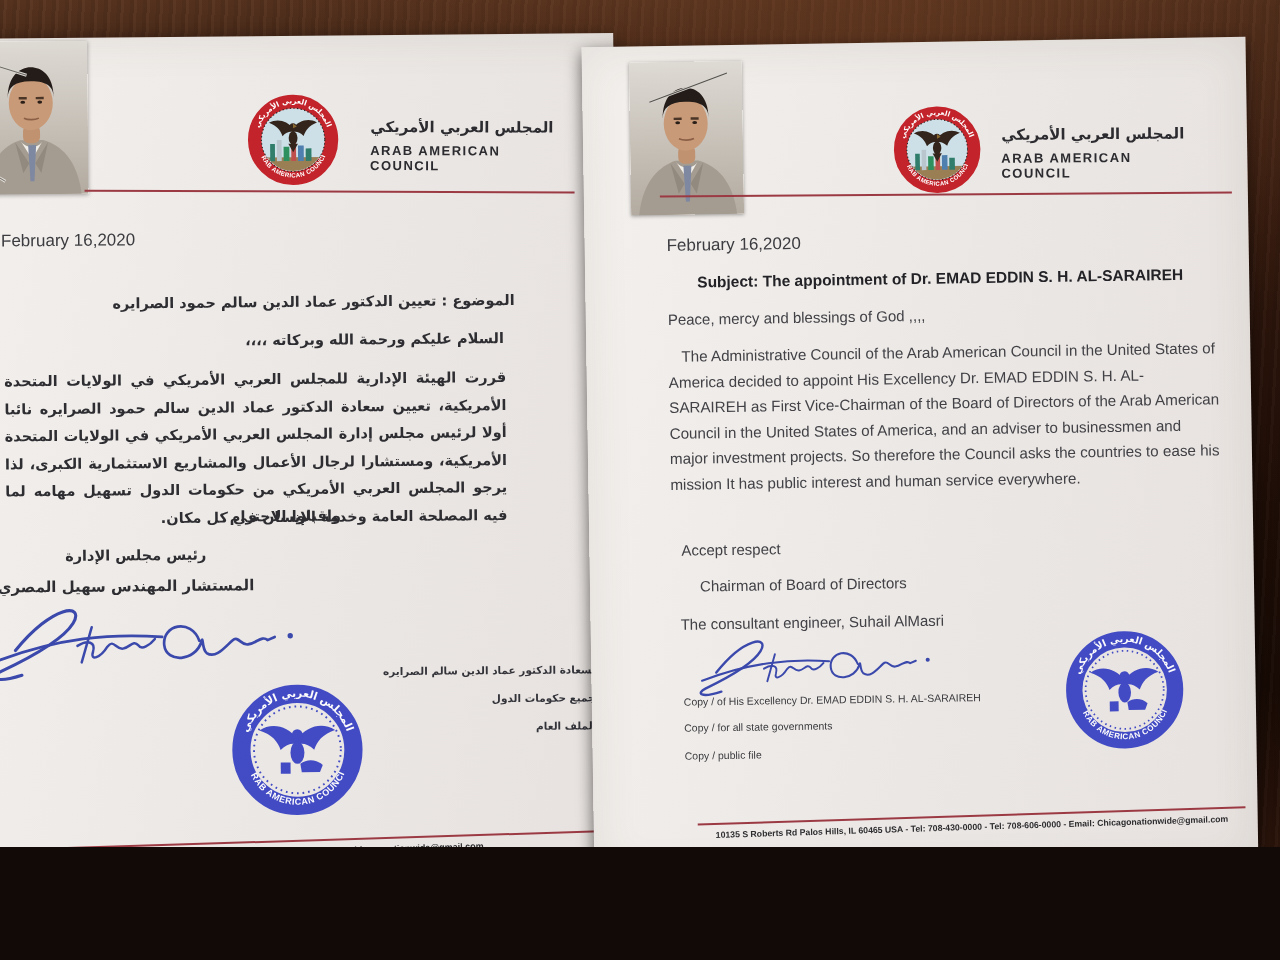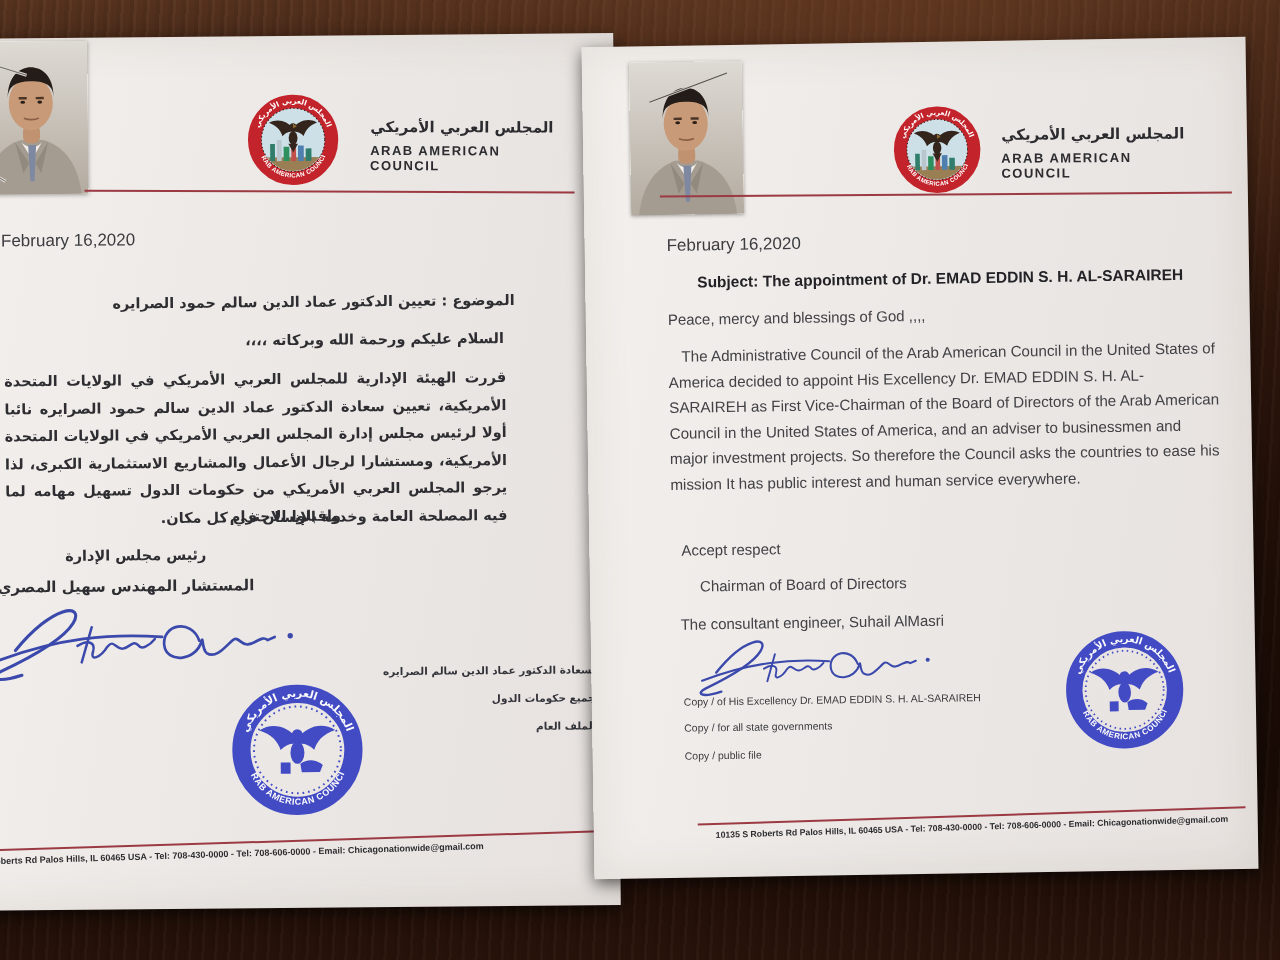--- a/index.html
+++ b/index.html
@@ -1,16 +1,16 @@
 <!DOCTYPE html>
 <html><head>
 <meta charset="utf-8">
 <style>
   html,body{margin:0;padding:0;background:#120a06;}
-  .scene{position:relative;width:1280px;height:960px;overflow:hidden;
+  .scene{position:relative;width:1280px;height:847px;overflow:hidden;
     font-family:"Liberation Sans","DejaVu Sans",sans-serif;
     background:
       radial-gradient(ellipse 1000px 520px at 70% 6%, rgba(130,75,42,.40), transparent 62%),
       repeating-linear-gradient(93deg, rgba(0,0,0,.10) 0 4px, rgba(255,255,255,.02) 4px 7px, rgba(0,0,0,.05) 7px 13px),
       linear-gradient(178deg,#5a3520 0%,#4a2a19 6%,#33190e 30%,#1f0e07 62%,#190b05 82%,#2c150b 100%);
     background-color:#241208;}
   .page{position:absolute;background:linear-gradient(100deg,#f3f0ed 0%,#ebe7e4 55%,#e7e2df 100%);
     box-shadow:0 5px 16px rgba(0,0,0,.6), inset 0 0 46px rgba(95,75,60,.10);}
   .page-left{left:-55px;top:36px;width:672px;height:872px;transform:rotate(-0.5deg);}
   .page-right{left:588px;top:42px;width:664px;height:832px;transform:rotate(-0.9deg);}

